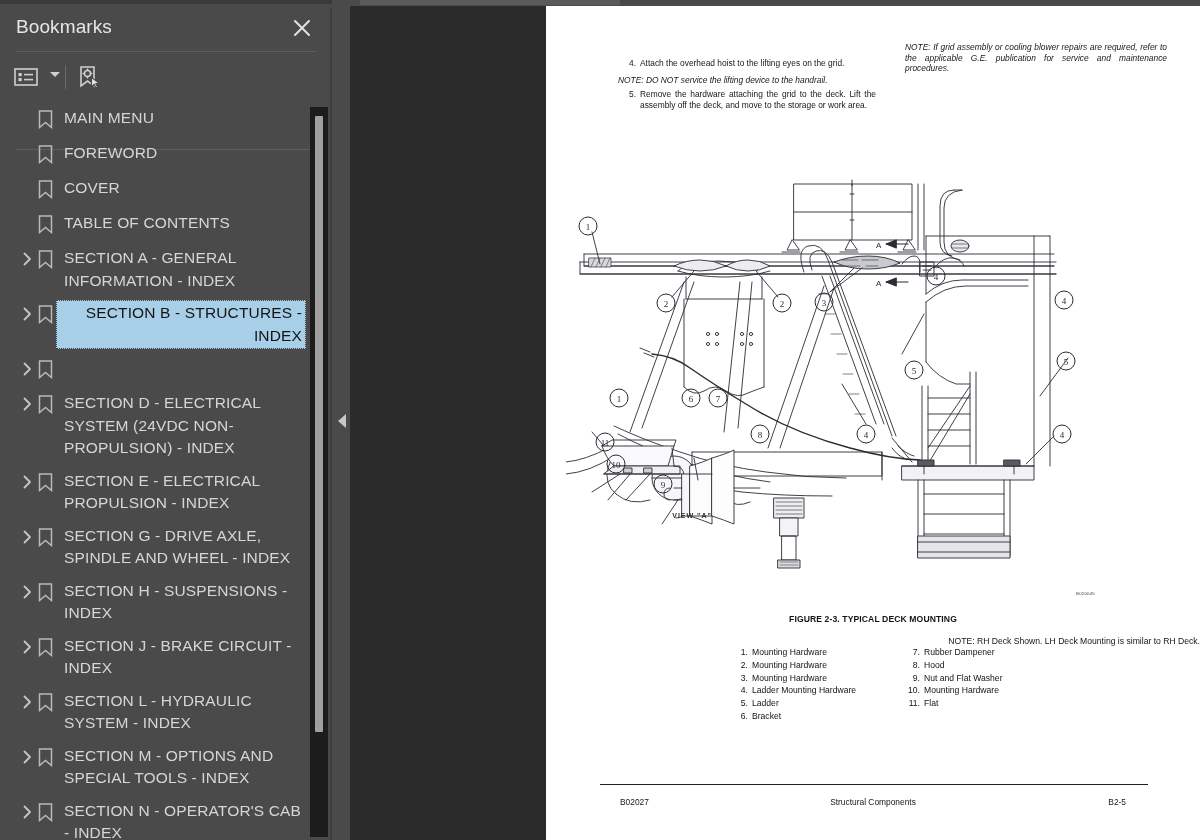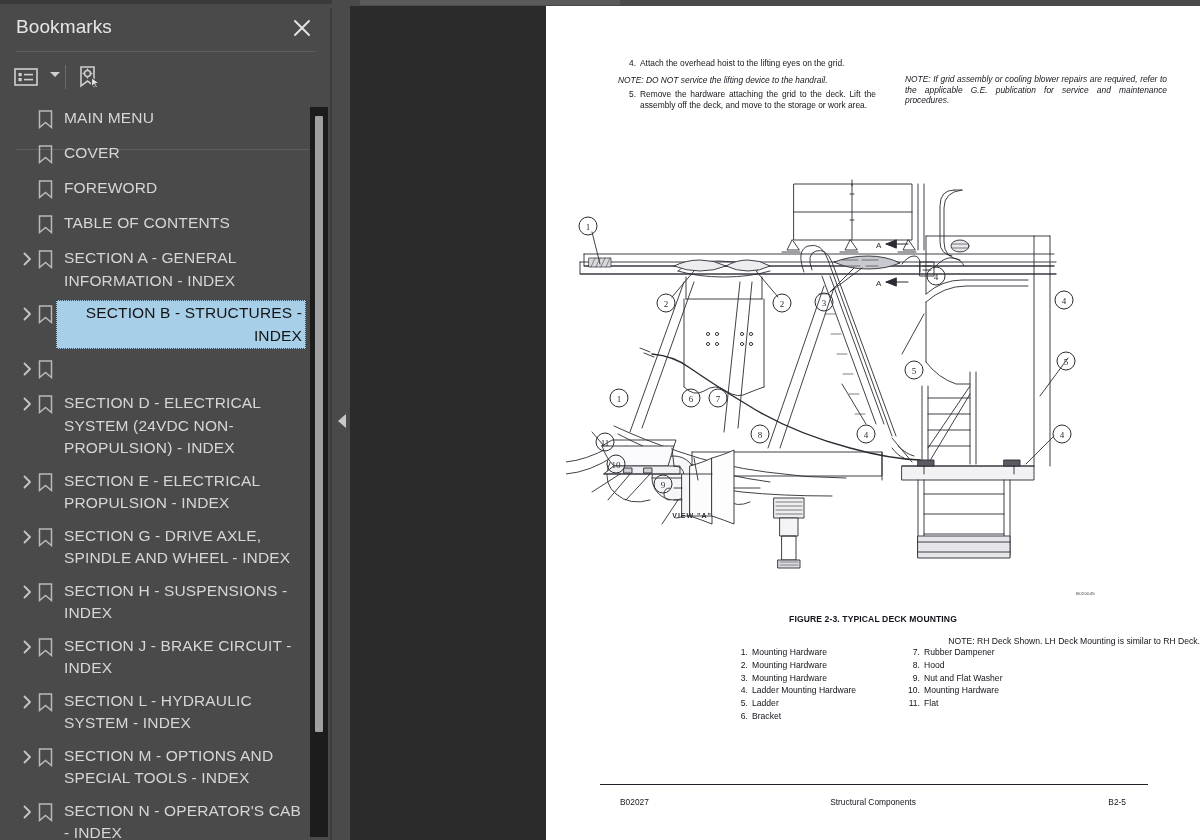--- a/index.html
+++ b/index.html
@@ -90,21 +90,21 @@
   }
 
   
   .page{
     position:absolute;left:546px;top:6px;width:654px;height:834px;background:#ffffff;
     color:#13131b;overflow:hidden;
   }
 
   .col-text{position:absolute;font-size:8.4px;line-height:10.6px;color:#16161e;}
   .col-left{left:72px;top:52px;width:258px;}
-  .col-right{left:359px;top:68px;width:262px;}
+  .col-right{left:359px;top:36px;width:262px;}
 
   .numitem{display:flex;margin-bottom:0;}
   .numitem .n{flex:0 0 18px;text-align:right;padding-right:4px;}
   .numitem .t{flex:1;text-align:justify;}
   .notepar{font-style:italic;text-align:justify;margin:6px 0 4px 0;}
 
   
   .figwrap{position:absolute;left:20px;top:170px;width:620px;height:440px;}
   .figwrap svg{display:block;}
   .figid{position:absolute;left:510px;top:415px;font-size:4.4px;color:#444;letter-spacing:.2px;}
@@ -183,30 +183,30 @@
           </div>
           <div class="bm-label">MAIN MENU</div>
         </div>
         <div class="bm-item">
           <div class="bm-twisty"></div>
           <div class="bm-icon">
             <svg width="15" height="19" viewBox="0 0 15 19">
               <path d="M1.5 1 h12 v16.5 l-6 -5 l-6 5 z" fill="none" stroke="#b9b9b9" stroke-width="1.5"></path>
             </svg>
           </div>
+          <div class="bm-label">FOREWORD</div>
+        </div>
+        <div class="bm-item">
+          <div class="bm-twisty"></div>
+          <div class="bm-icon">
+            <svg width="15" height="19" viewBox="0 0 15 19">
+              <path d="M1.5 1 h12 v16.5 l-6 -5 l-6 5 z" fill="none" stroke="#b9b9b9" stroke-width="1.5"></path>
+            </svg>
+          </div>
           <div class="bm-label">COVER</div>
-        </div>
-        <div class="bm-item">
-          <div class="bm-twisty"></div>
-          <div class="bm-icon">
-            <svg width="15" height="19" viewBox="0 0 15 19">
-              <path d="M1.5 1 h12 v16.5 l-6 -5 l-6 5 z" fill="none" stroke="#b9b9b9" stroke-width="1.5"></path>
-            </svg>
-          </div>
-          <div class="bm-label">FOREWORD</div>
         </div>
         <div class="bm-item">
           <div class="bm-twisty"></div>
           <div class="bm-icon">
             <svg width="15" height="19" viewBox="0 0 15 19">
               <path d="M1.5 1 h12 v16.5 l-6 -5 l-6 5 z" fill="none" stroke="#b9b9b9" stroke-width="1.5"></path>
             </svg>
           </div>
           <div class="bm-label">TABLE OF CONTENTS</div>
         </div>

